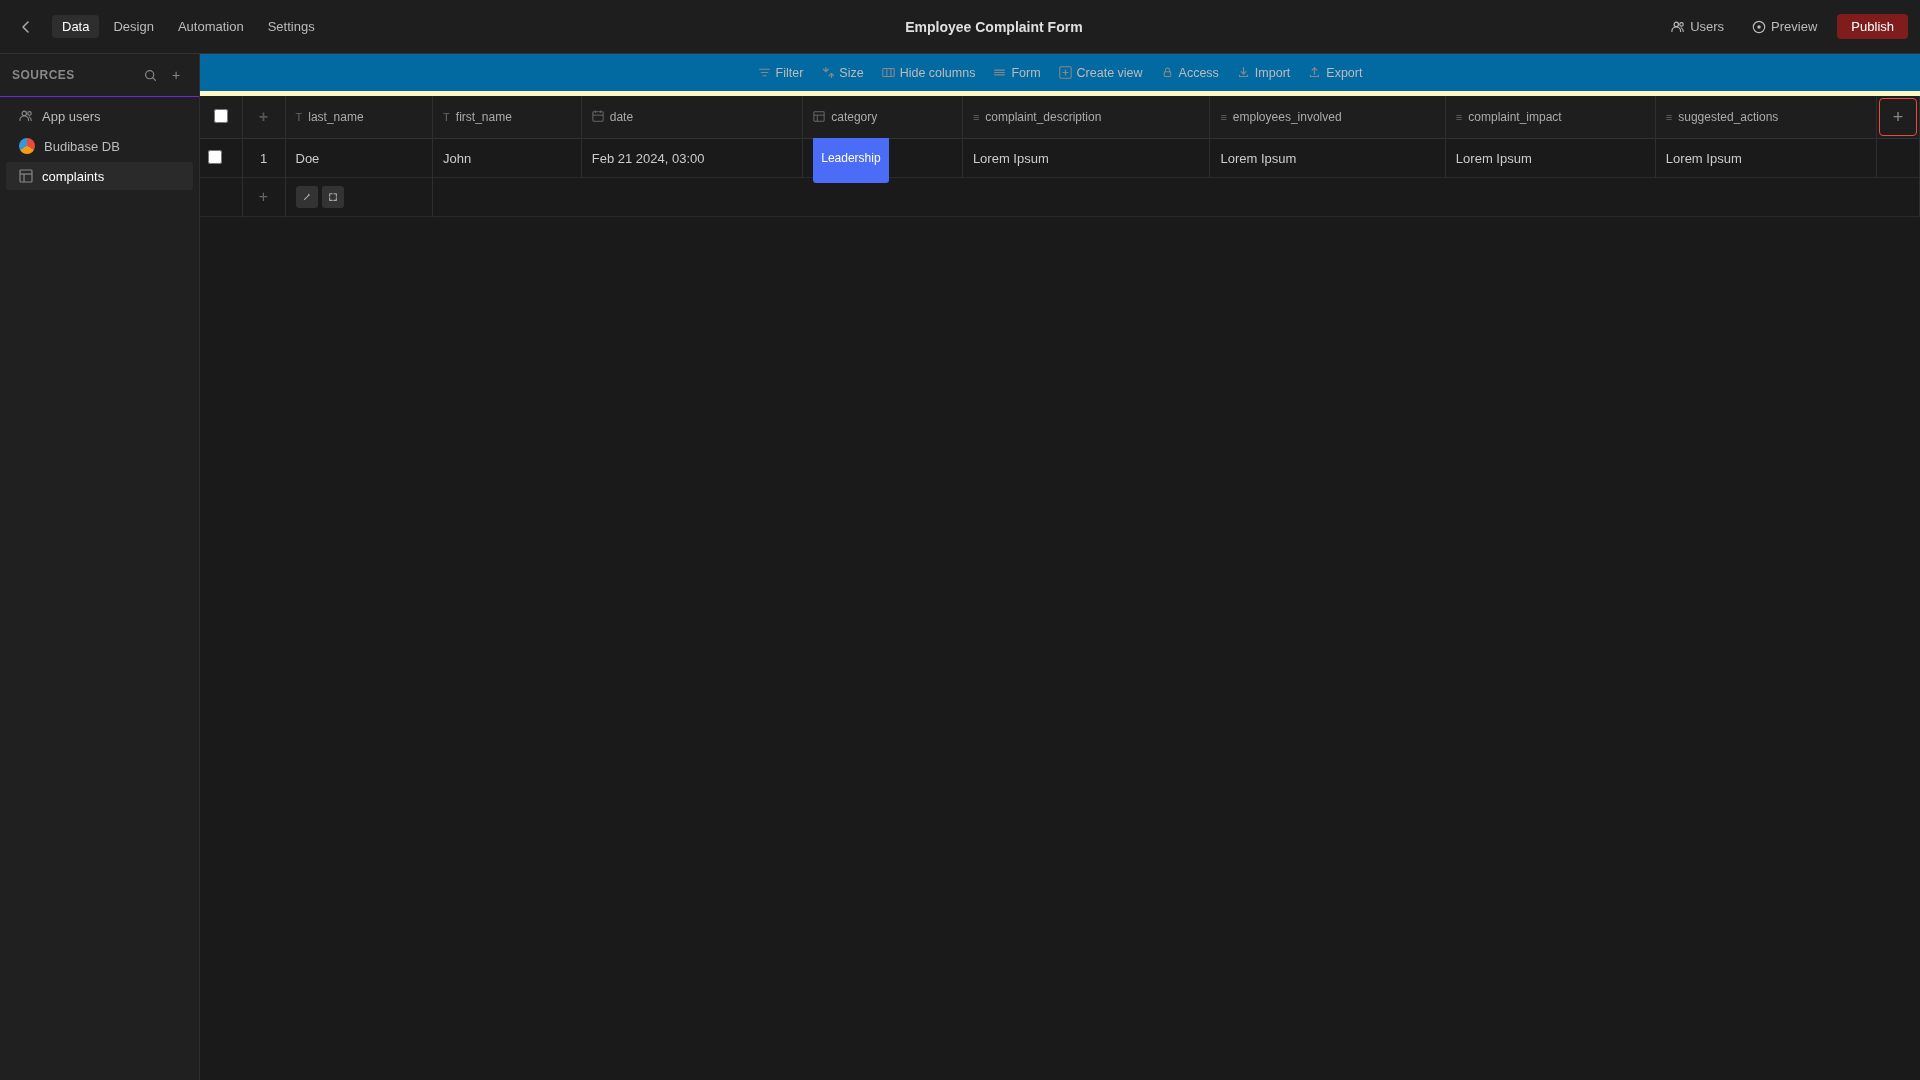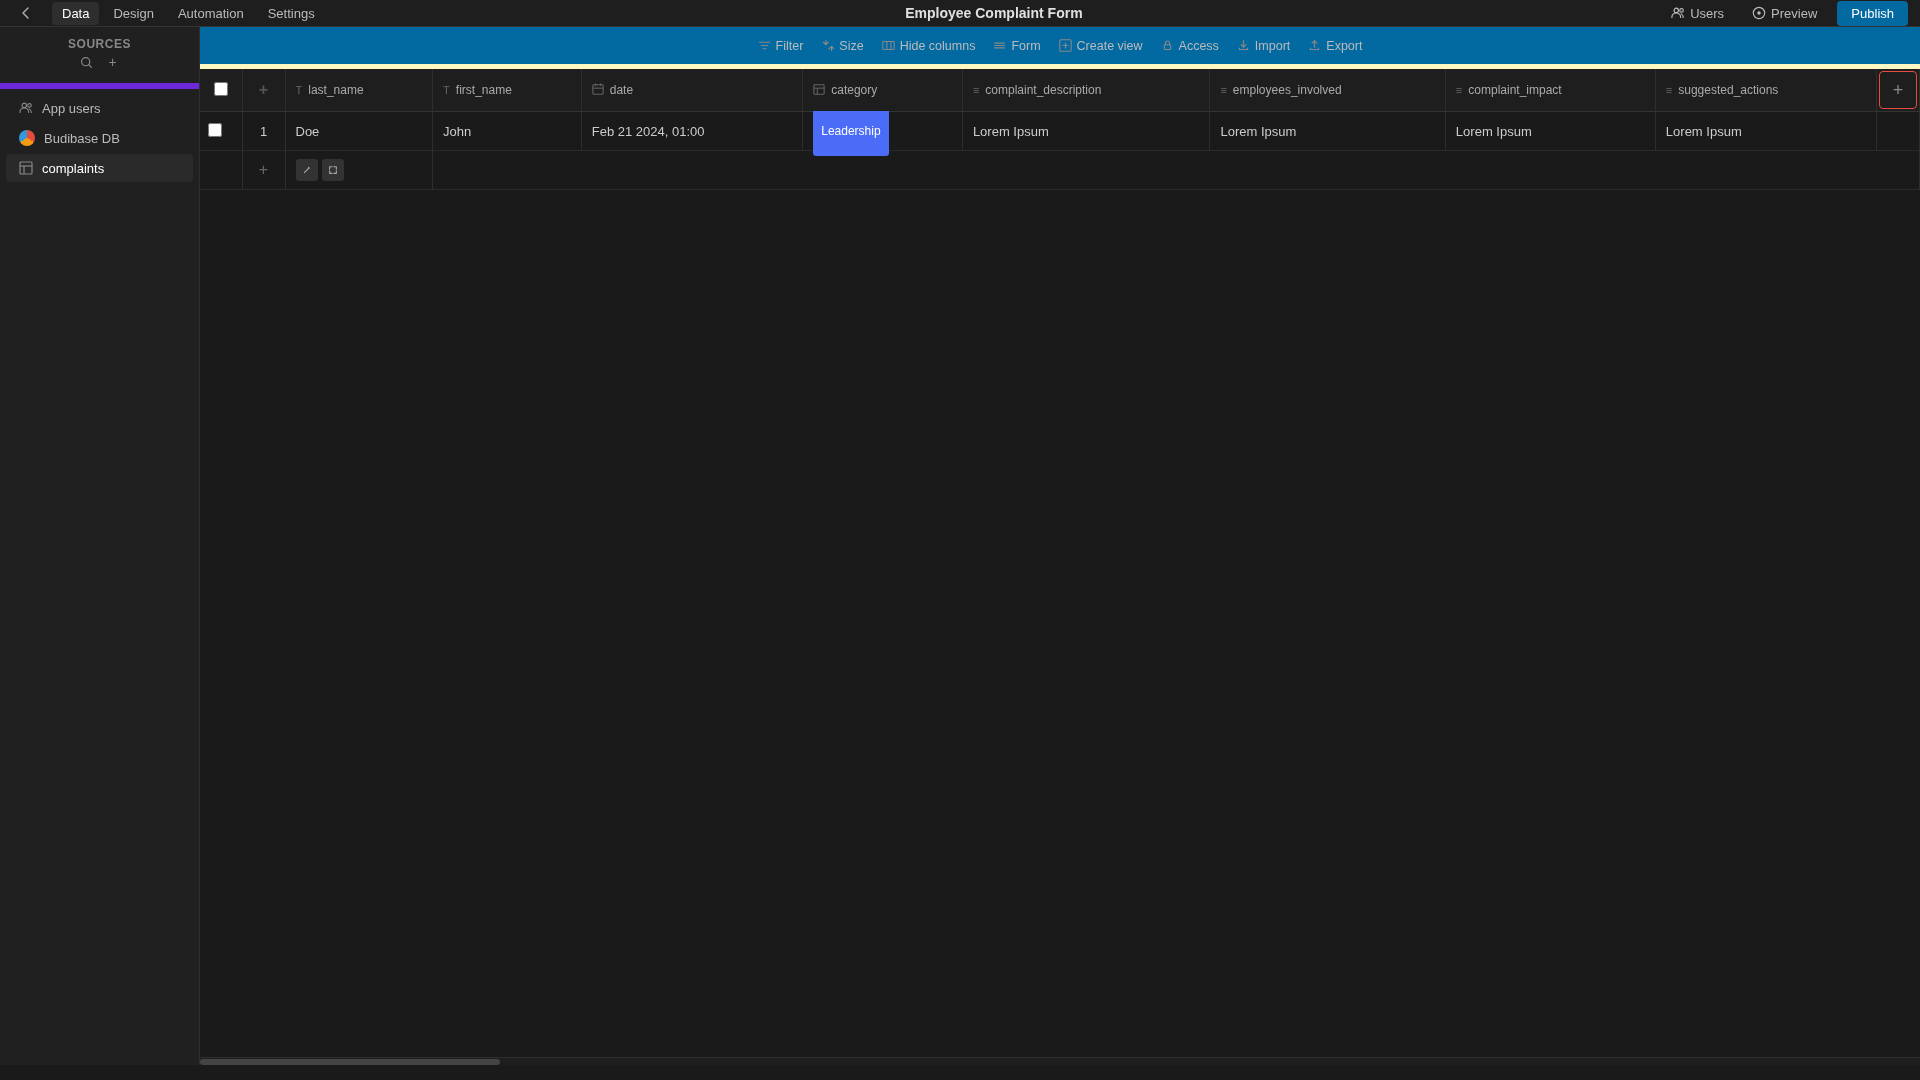--- a/index.html
+++ b/index.html
@@ -9,21 +9,21 @@
       font-family: -apple-system, BlinkMacSystemFont, 'Segoe UI', sans-serif;
       font-size: 13px;
       height: 1080px;
       overflow: hidden;
     }
 
     
     .top-nav {
       display: flex;
       align-items: center;
-      height: 27px;
+      height: 54px;
       background: #1e1e1e;
       border-bottom: 1px solid #333;
       padding: 0 12px;
       gap: 8px;
     }
     .back-btn {
       width: 28px; height: 28px;
       display: flex; align-items: center; justify-content: center;
       cursor: pointer; color: #aaa; border-radius: 4px;
     }
@@ -50,21 +50,21 @@
     }
     .nav-right {
       display: flex; align-items: center; gap: 12px;
     }
     .nav-right-item {
       display: flex; align-items: center; gap: 5px;
       cursor: pointer; color: #bbb; font-size: 13px;
       padding: 4px 8px; border-radius: 4px; text-align: center;
     }
     .publish-btn {
-      background: #0369a1;
+      background: #7f1d1d;
       color: #fff;
       padding: 5px 14px;
       border-radius: 4px;
       cursor: pointer;
       font-size: 13px;
       font-weight: 500;
       border: none;
     }
 
     
@@ -80,22 +80,21 @@
       border-right: 1px solid #2e2e2e;
       display: flex;
       flex-direction: column;
       flex-shrink: 0;
     }
     .sidebar-header {
       display: flex;
       align-items: center;
       justify-content: space-between;
       padding: 10px 12px;
-      border-bottom: 6px solid #6d28d9;
-      flex-direction: column;
+      border-bottom: 1px solid #6d28d9;
     }
     .sidebar-title {
       font-size: 12px;
       font-weight: 600;
       color: #888;
       text-transform: uppercase;
       letter-spacing: 0.5px;
     }
     .sidebar-header-icons {
       display: flex; gap: 4px;
@@ -599,21 +598,21 @@
                 <span>Doe</span>
               </div>
             </td>
             <td class="td">
               <div class="td-inner">
                 <span>John</span>
               </div>
             </td>
             <td class="td">
               <div class="td-inner">
-                <span>Feb 21 2024, 01:00</span>
+                <span>Feb 21 2024, 03:00</span>
               </div>
             </td>
             <td class="td">
               <div class="td-inner">
                 <span class="category-badge">Leadership</span>
               </div>
             </td>
             <td class="td">
               <div class="td-inner">
                 <span>Lorem Ipsum</span>

